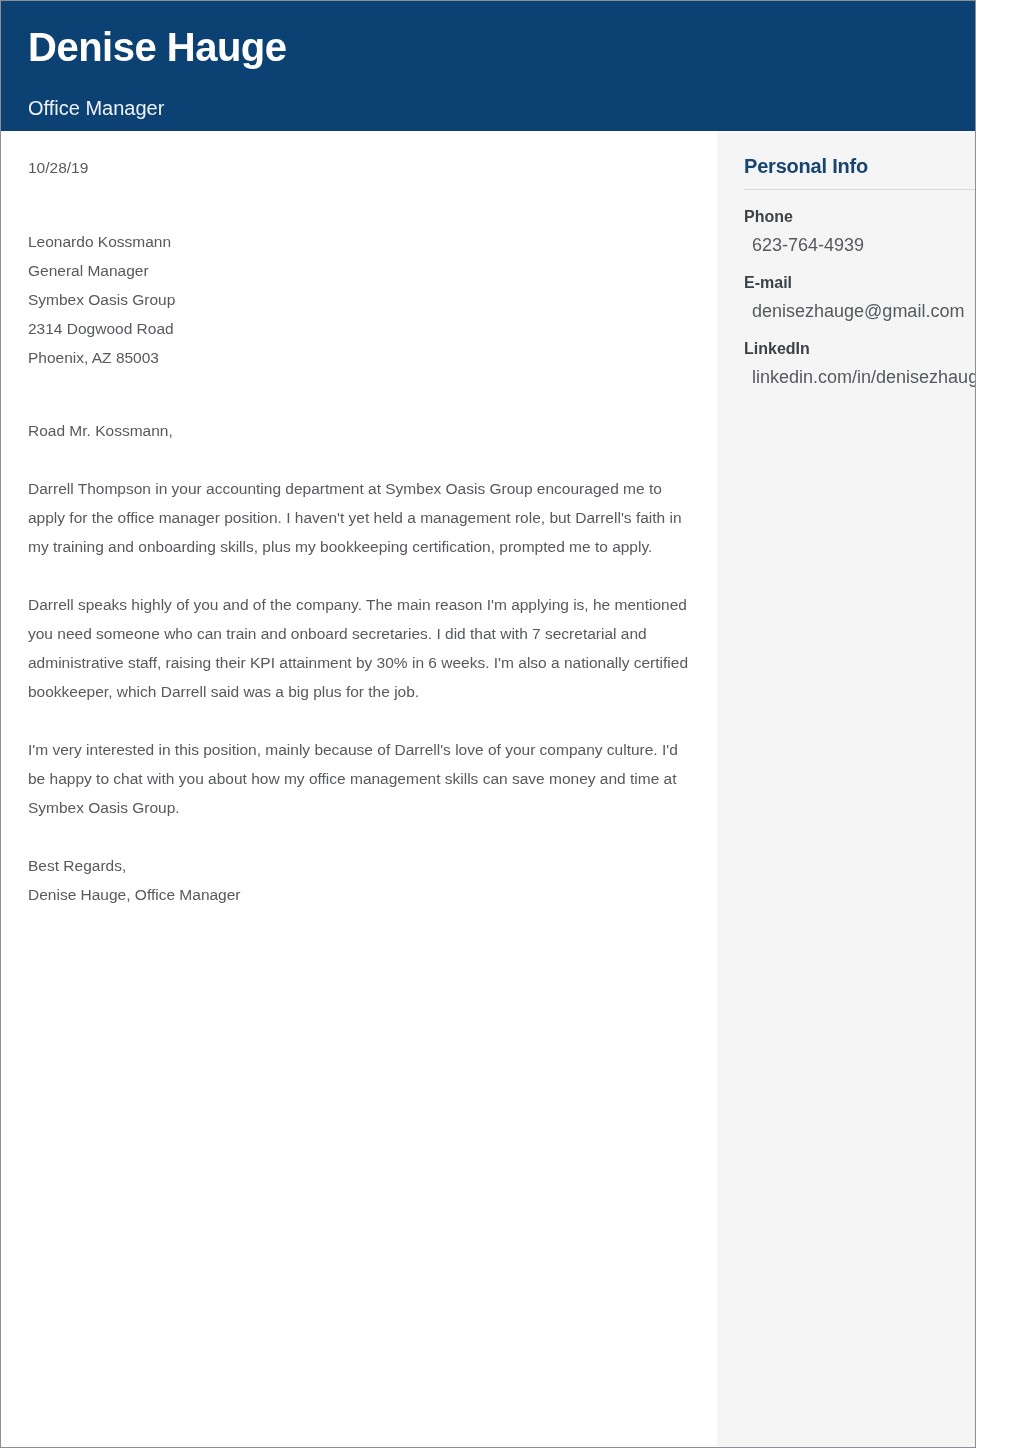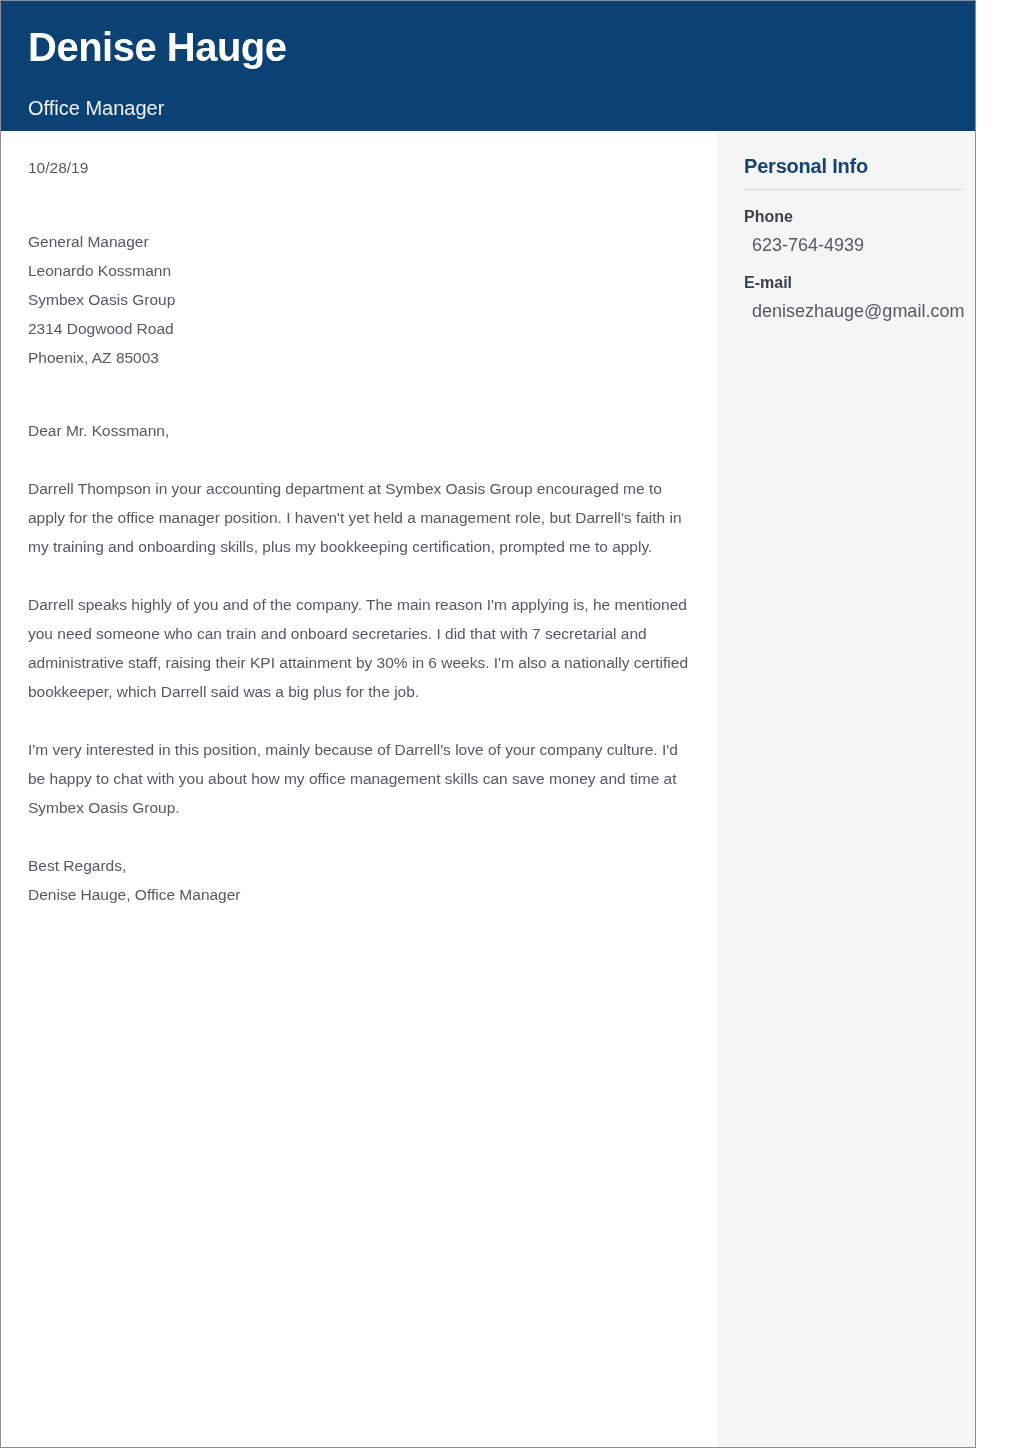--- a/index.html
+++ b/index.html
@@ -96,28 +96,28 @@
     <div class="name">Denise Hauge</div>
     <div class="job-title">Office Manager</div>
   </div>
 
   <div class="body-row">
 
     <div class="letter">
       <div class="date">10/28/19</div>
 
       <div class="recipient">
+        <div>Leonardo Kossmann</div>
         <div>General Manager</div>
-        <div>Leonardo Kossmann</div>
         <div>Symbex Oasis Group</div>
         <div>2314 Dogwood Road</div>
         <div>Phoenix, AZ 85003</div>
       </div>
 
-      <div class="salutation">Dear Mr. Kossmann,</div>
+      <div class="salutation">Road Mr. Kossmann,</div>
 
       <p class="para">Darrell Thompson in your accounting department at Symbex Oasis Group encouraged me to apply for the office manager position. I haven't yet held a management role, but Darrell's faith in my training and onboarding skills, plus my bookkeeping certification, prompted me to apply.</p>
       <p class="para">Darrell speaks highly of you and of the company. The main reason I'm applying is, he mentioned you need someone who can train and onboard secretaries. I did that with 7 secretarial and administrative staff, raising their KPI attainment by 30% in 6 weeks. I'm also a nationally certified bookkeeper, which Darrell said was a big plus for the job.</p>
       <p class="para">I'm very interested in this position, mainly because of Darrell's love of your company culture. I'd be happy to chat with you about how my office management skills can save money and time at Symbex Oasis Group.</p>
 
       <div class="closing-block">
         <div>Best Regards,</div>
         <div>Denise Hauge, Office Manager</div>
       </div>
     </div>
@@ -129,16 +129,20 @@
       <div class="info-item">
         <div class="info-label">Phone</div>
         <div class="info-value">623-764-4939</div>
       </div>
 
       <div class="info-item">
         <div class="info-label">E-mail</div>
         <div class="info-value">denisezhauge@gmail.com</div>
       </div>
 
+      <div class="info-item">
+        <div class="info-label">LinkedIn</div>
+        <div class="info-value">linkedin.com/in/denisezhauge</div>
+      </div>
     </div>
 
   </div>
 </div>
 
 </body></html>

